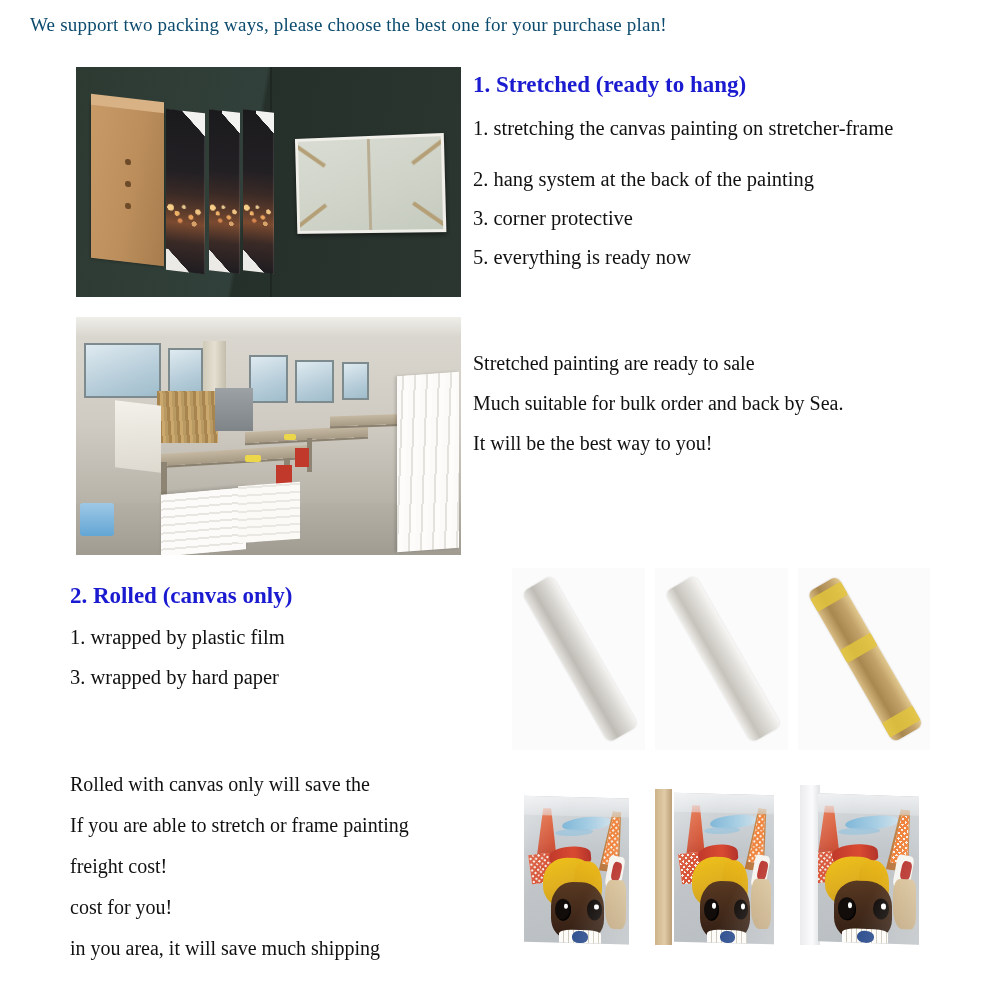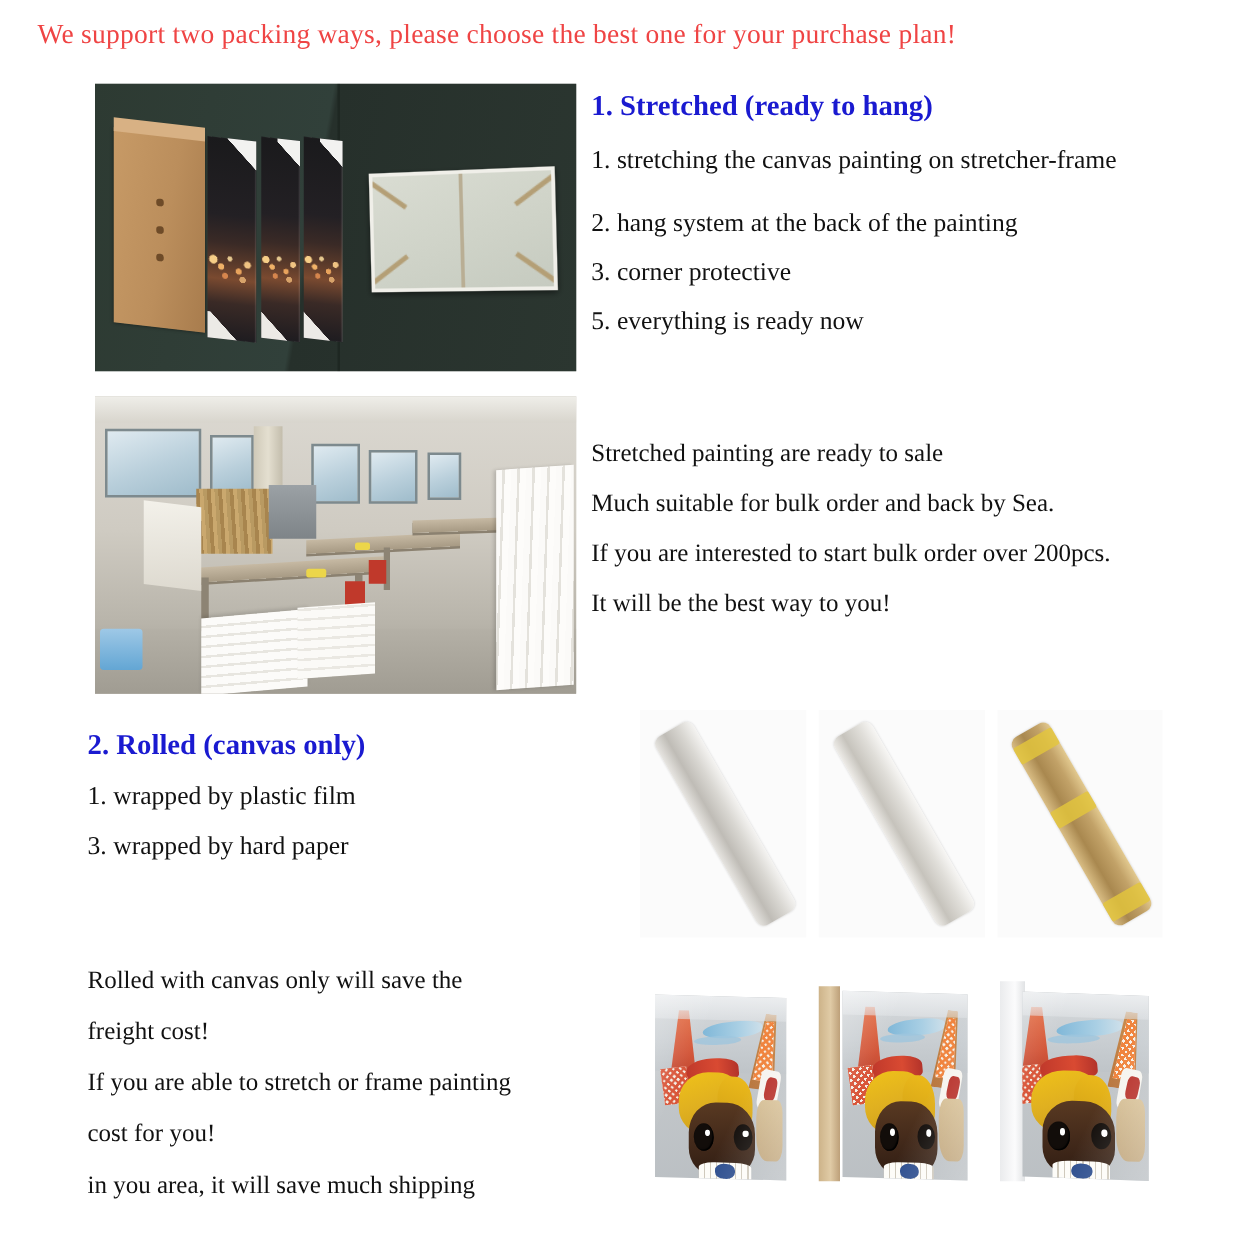--- a/index.html
+++ b/index.html
@@ -10,21 +10,21 @@
     font-family:"Liberation Serif","DejaVu Serif",serif;
     color:#111;
     position:relative;
     overflow:hidden;
   }
   .page{position:relative;width:1000px;height:1000px;}
 
   
   .headline{
     position:absolute;left:30px;top:14px;width:950px;
-    font-size:22px;letter-spacing:.2px;color:#ef4444;
+    font-size:19px;letter-spacing:.2px;color:#0c4a6e;
     white-space:nowrap;
   }
 
   
   .blue-head{color:#1a1ad0;font-weight:bold;font-size:23px;}
   .line{font-size:20.5px;color:#111;white-space:nowrap;}
   .para-line{font-size:20px;color:#111;white-space:nowrap;}
 
   .txt-block{position:absolute;}
 
@@ -381,34 +381,33 @@
     </div>
 
     <div class="canvasstack"></div>
     <div class="canvasfront"></div>
     <div class="canvasfront2"></div>
   </div>
 
   <div class="txt-block" style="left:473px;top:352px;">
     <div class="para-line">Stretched painting are ready to sale</div>
     <div class="para-line" style="margin-top:17px;">Much suitable for bulk order and back by Sea.</div>
-    <div class="para-line" style="margin-top:17px;">If you are interested to start bulk order over 200pcs.</div>
     <div class="para-line" style="margin-top:17px;">It will be the best way to you!</div>
   </div>
 
   <div class="txt-block" style="left:70px;top:583px;">
     <div class="blue-head">2. Rolled (canvas only)</div>
     <div class="line" style="margin-top:17px;">1. wrapped by plastic film</div>
     <div class="line" style="margin-top:17px;">3. wrapped by hard paper</div>
   </div>
 
   <div class="txt-block" style="left:70px;top:773px;">
     <div class="para-line">Rolled with canvas only will save the</div>
+    <div class="para-line" style="margin-top:18px;">If you are able to stretch or frame painting</div>
     <div class="para-line" style="margin-top:18px;">freight cost!</div>
-    <div class="para-line" style="margin-top:18px;">If you are able to stretch or frame painting</div>
     <div class="para-line" style="margin-top:18px;">cost for you!</div>
     <div class="para-line" style="margin-top:18px;">in you area, it will save much shipping</div>
   </div>
 
   <div class="tube-row">
     <div class="tube-cell tc1">
       <div class="tube grayA">
         <div class="body"></div>
       </div>
     </div>

